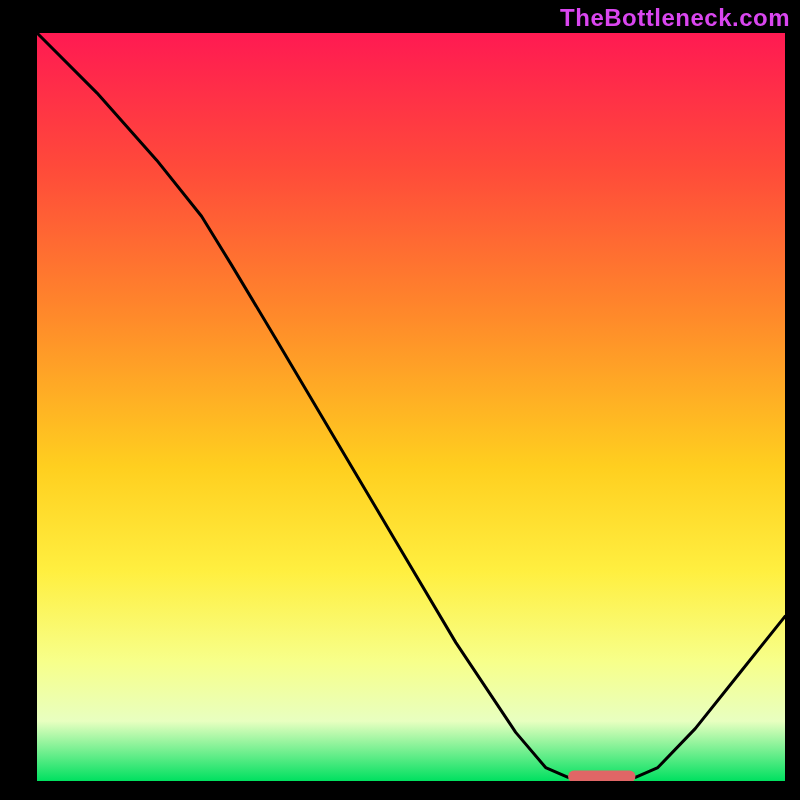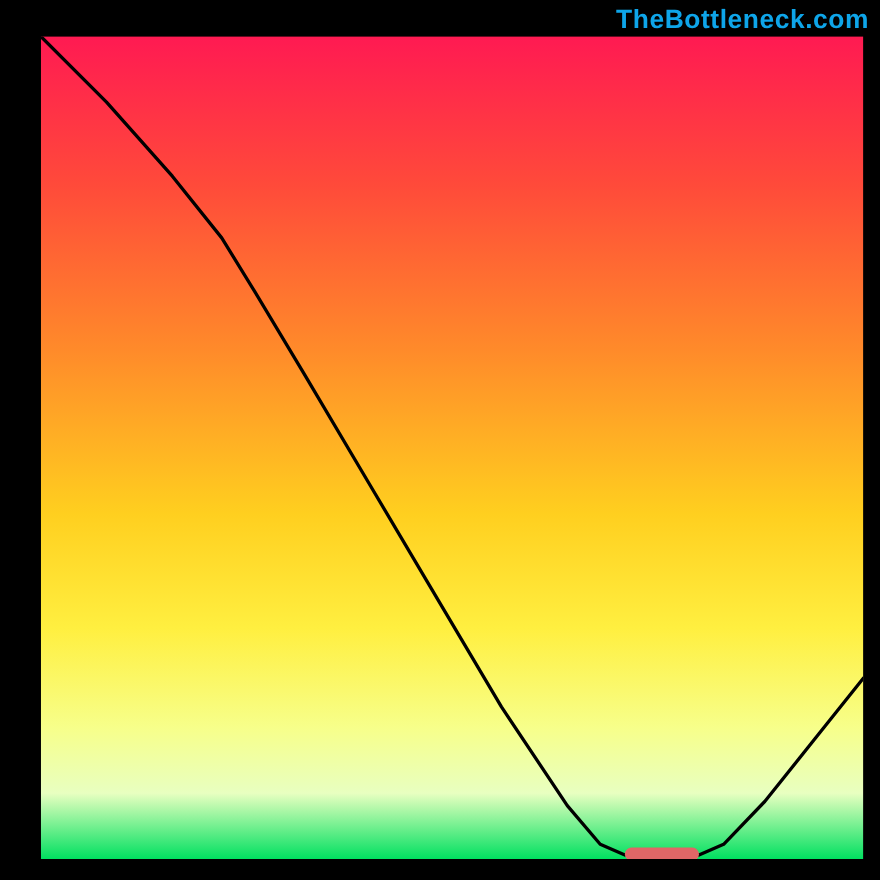--- a/index.html
+++ b/index.html
@@ -10,21 +10,21 @@
     height: 800px;
     background: #000;
   }
   .watermark {
     position: absolute;
     top: 4px;
     right: 10px;
     font-family: Arial, sans-serif;
     font-size: 24px;
     font-weight: 600;
-    color: #0ea5e9;
+    color: #d946ef;
     letter-spacing: 0.5px;
     z-index: 10;
   }
   .plot-frame {
     position: absolute;
     left: 33px;
     top: 33px;
     width: 752px;   
     height: 752px;  
     border-left: 4px solid #000;

